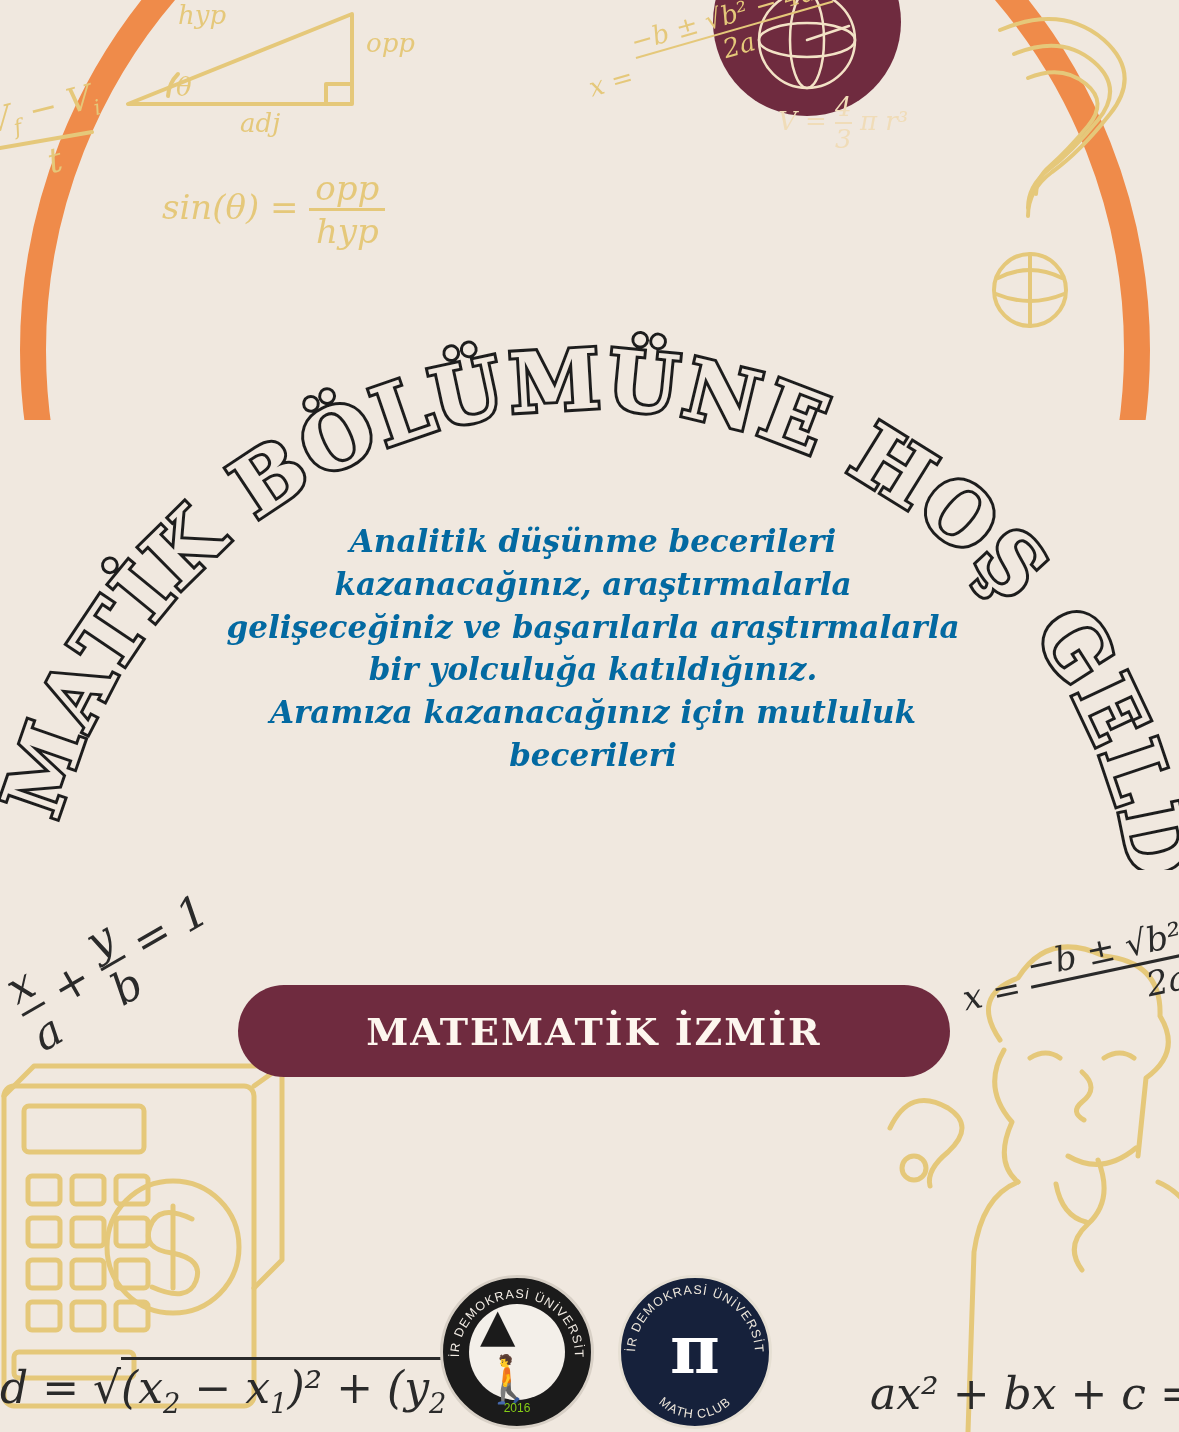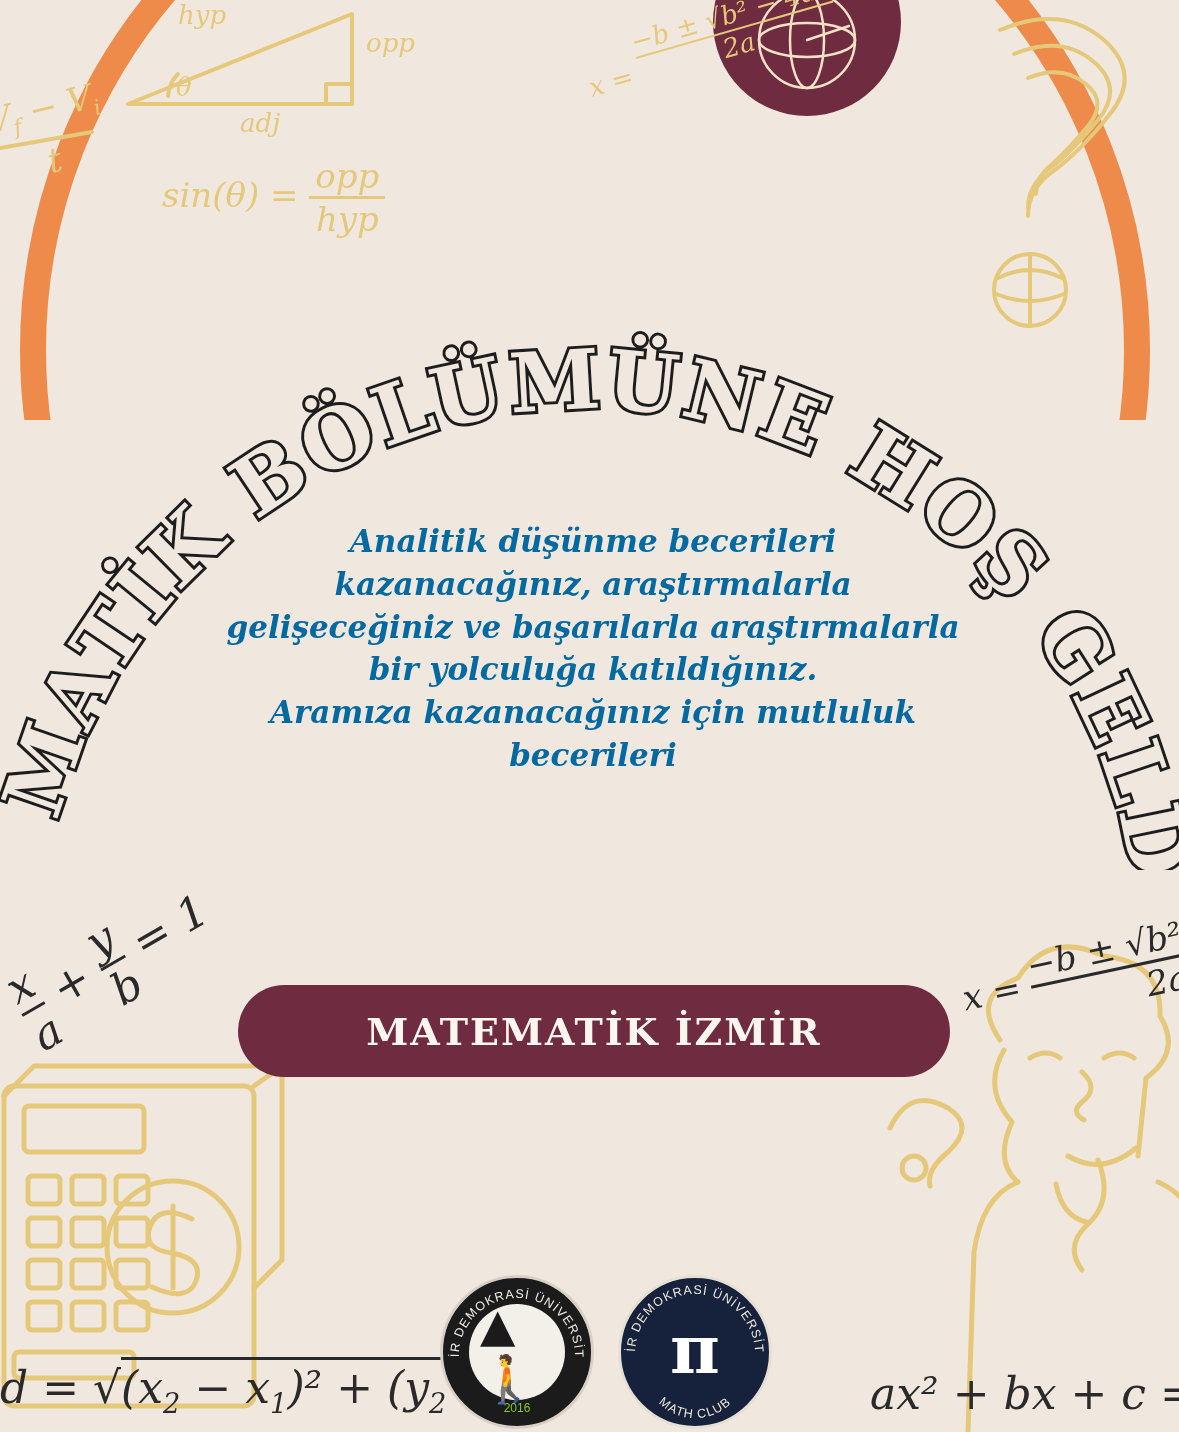--- a/index.html
+++ b/index.html
@@ -267,39 +267,44 @@
         <path d="M890 1128 q20 -42 58 -20 q28 18 0 44 q-22 18 -18 34"></path>
       </g>
     </g>
   </svg>
 
   <div class="formula f-sm" style="left:178px; top:0px;">hyp</div>
   <div class="formula f-sm" style="left:366px; top:28px;">opp</div>
   <div class="formula f-sm" style="left:240px; top:108px;">adj</div>
   <div class="formula f-sm" style="left:176px; top:72px;">θ</div>
 
-  <div class="formula f-md" style="left:162px; top:156px;">
+  <div class="formula f-md" style="left:162px; top:168px;">
     sin(θ) =&nbsp;<span style="display:inline-block;vertical-align:middle;text-align:center;">
       <span style="display:block;border-bottom:3px solid #e5c87a;padding:0 6px;">opp</span>
       <span style="display:block;padding:0 6px;">hyp</span>
     </span>
   </div>
 
   <div class="formula f-md" style="left:-14px; top:88px; transform:rotate(-14deg);">
     V<sub>f</sub> − V<sub>i</sub>
   </div>
   <div class="formula f-md" style="left:48px; top:140px; transform:rotate(-14deg);">t</div>
 
   <div class="formula f-sm" style="left:580px; top:6px; transform:rotate(-16deg);">
     x =&nbsp;<span style="display:inline-block;text-align:center;">
       <span style="display:block;border-bottom:2px solid #e5c87a;">−b ± √b² − 4ac</span>
       <span style="display:block;">2a</span>
     </span>
   </div>
 
+  <div class="formula f-sm" style="left:778px; top:92px; color:#f0dcb8;">
+    V = <span style="display:inline-block;text-align:center;vertical-align:middle;">
+      <span style="display:block;border-bottom:2px solid #f0dcb8;">4</span><span style="display:block;">3</span>
+    </span> π r³
+  </div>
 
   <div class="formula f-lg f-dark" style="left:8px; top:910px; transform:rotate(-30deg);">
     <span style="display:inline-block;text-align:center;vertical-align:middle;">
       <span style="display:block;border-bottom:3px solid #2a2a2a;">x</span><span style="display:block;">a</span>
     </span> +
     <span style="display:inline-block;text-align:center;vertical-align:middle;">
       <span style="display:block;border-bottom:3px solid #2a2a2a;">y</span><span style="display:block;">b</span>
     </span> = 1
   </div>
 

